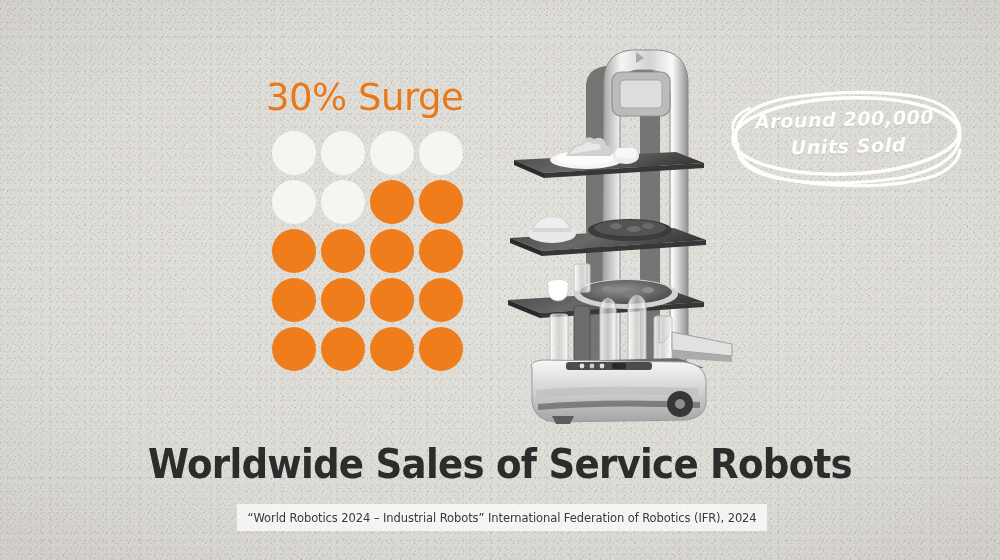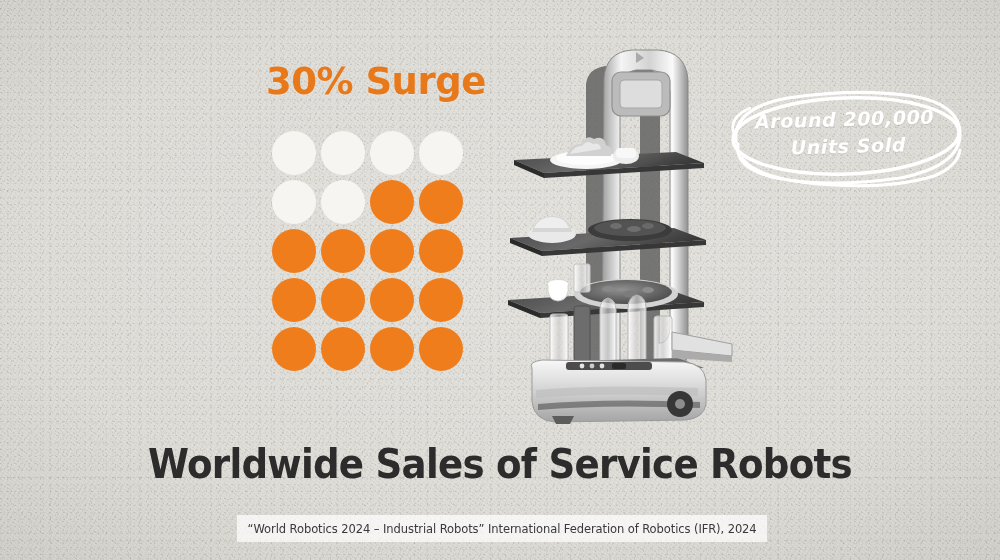--- a/index.html
+++ b/index.html
@@ -55,23 +55,23 @@
   .paper-vignette {
     position: absolute;
     inset: 0;
     background: radial-gradient(ellipse 85% 80% at 50% 48%, rgba(0,0,0,0) 55%, rgba(90,88,82,.10) 100%);
   }
 
   
   .surge-label {
     position: absolute;
     left: 266px;
-    top: 60px;
+    top: 76px;
     font-size: 37px;
-    font-weight: 700;
+    font-weight: 400;
     letter-spacing: -0.5px;
     color: #e8791b;
     font-family: "DejaVu Sans", sans-serif;
     text-shadow: 0 1px 0 rgba(255,255,255,.25);
   }
 
   
   .dot-grid {
     position: absolute;
     left: 272px;
@@ -145,21 +145,20 @@
   .source-band {
     position: absolute;
     left: 237px;
     top: 504px;
     width: 530px;
     height: 27px;
     background: rgba(255,255,255,.72);
     display: flex;
     align-items: center;
     justify-content: center;
-    margin-top: 11px;
   }
   .source-text {
     font-family: "DejaVu Sans", sans-serif;
     font-size: 12px;
     font-weight: 400;
     letter-spacing: -0.1px;
     color: #3a3a3a;
     white-space: nowrap;
     transform: scaleX(.96);
   }

